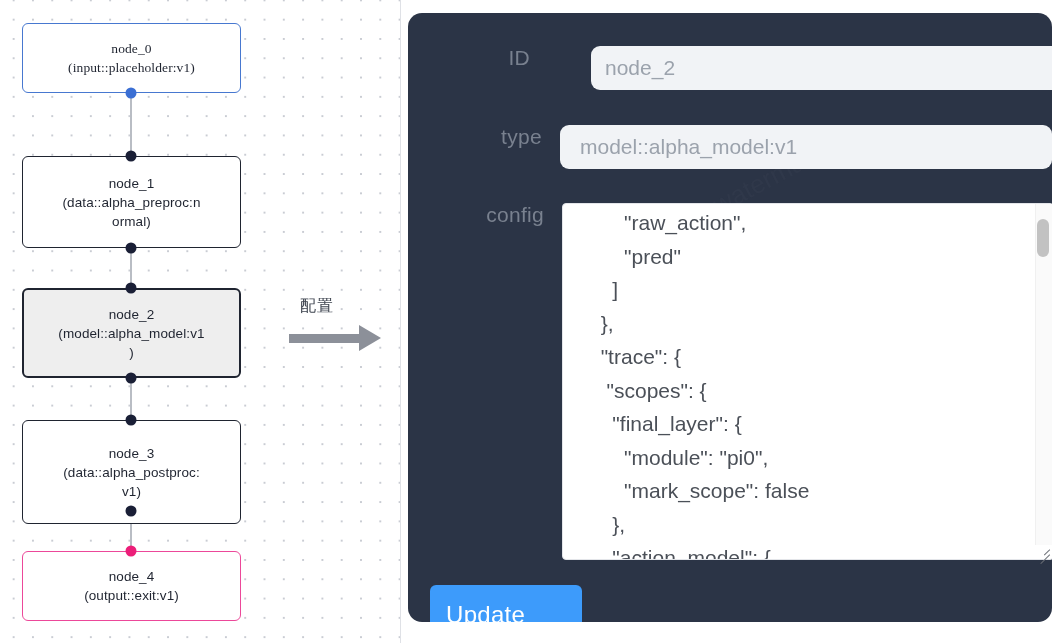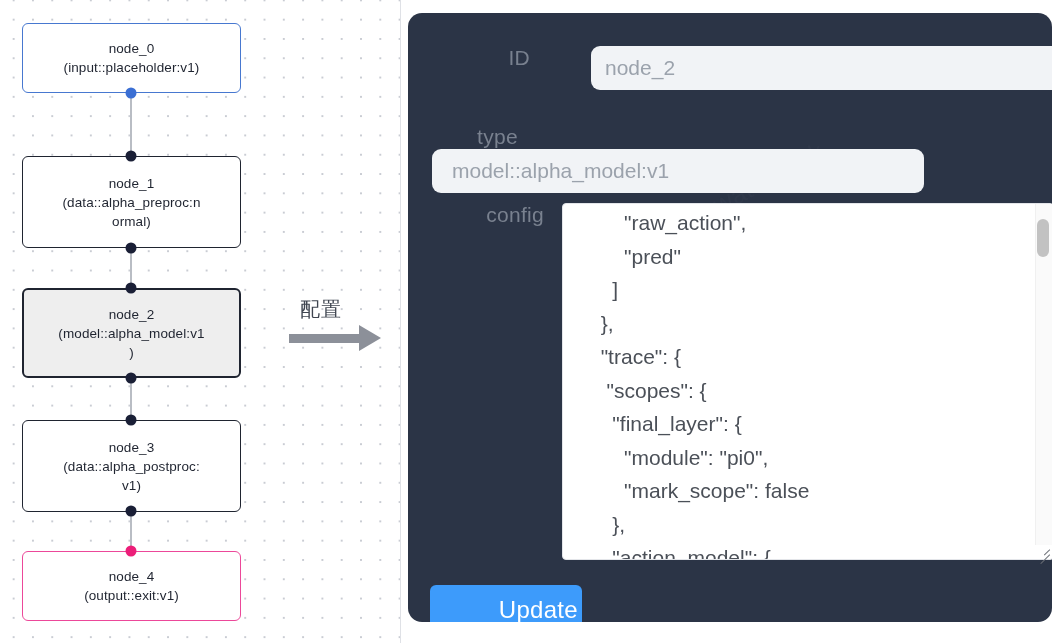--- a/index.html
+++ b/index.html
@@ -79,21 +79,21 @@
 
   
   #arrow-group {
     position: absolute;
     left: 287px; top: 296px;
     width: 105px; height: 62px;
   }
   #arrow-caption {
     position: absolute;
     left: 13px; top: 0;
-    font-size: 20px;
+    font-size: 16px;
     color: #3f4550;
     letter-spacing: 1px;
     font-family: "DejaVu Sans", sans-serif;
   }
   #arrow-shaft {
     position: absolute;
     left: 2px; top: 38px;
     width: 72px; height: 9px;
     background: #8c9099;
   }
@@ -133,21 +133,21 @@
     background: #f1f3f6;
     border: none;
     border-radius: 9px;
     color: #9ba2ac;
     font-size: 21px;
     font-family: "Liberation Sans", sans-serif;
     padding: 9px 14px;
     outline: none;
   }
   #row-id    { left: 18px; top: 33px; gap: 43px; }
-  #row-type  { left: 6px; top: 112px; flex-direction: column; }
+  #row-type  { left: 30px; top: 112px; }
   #row-config{ left: 32px; top: 190px; }
 
   #input-id   { width: 492px; height: 44px; }
   #input-type { width: 492px; height: 44px; }
 
   #config-wrap {
     position: relative;
     width: 492px;
     height: 357px;
   }
@@ -202,22 +202,22 @@
     left: 22px; top: 572px;
     width: 152px; height: 49px;
     background: #3d9bfb;
     border: none;
     border-radius: 6px;
     color: #ffffff;
     font-size: 24px;
     font-family: "Liberation Sans", sans-serif;
     letter-spacing: .3px;
     cursor: pointer;
-    text-align: right;
-    padding: 4px;
+    text-align: left;
+    padding: 16px;
   }
 
   
   .watermark {
     position: absolute;
     color: rgba(120,120,130,.07);
     font-size: 26px;
     transform: rotate(-28deg);
     pointer-events: none;
     user-select: none;
@@ -229,40 +229,40 @@
 
 <div id="screen">
 
   <div id="graph-canvas">
 
     <div class="edge" style="left:130px; top:93px; height:63px;"></div>
     <div class="edge" style="left:130px; top:248px; height:40px;"></div>
     <div class="edge" style="left:130px; top:378px; height:42px;"></div>
     <div class="edge" style="left:130px; top:511px; height:40px;"></div>
 
-    <div class="node blue" style="left:22px; top:23px; width:219px; height:70px;">
+    <div class="node blue" style="left:22px; top:23px; width:219px; height:70px;font-family:Liberation Serif, serif;">
       <div class="nlabel"><span>node_0</span><br><span>(input::placeholder:v1)</span></div>
     </div>
     <div class="port blue" style="left:131px; top:93px;"></div>
 
     <div class="node" style="left:22px; top:156px; width:219px; height:92px;align-items:center;">
       <div class="nlabel"><span>node_1</span><br><span>(data::alpha_preproc:n
 ormal)</span></div>
     </div>
     <div class="port" style="left:131px; top:156px;"></div>
     <div class="port" style="left:131px; top:248px;"></div>
 
     <div class="node selected" style="left:22px; top:288px; width:219px; height:90px;">
       <div class="nlabel"><span>node_2</span><br><span>(model::alpha_model:v1
 )</span></div>
     </div>
     <div class="port" style="left:131px; top:288px;"></div>
     <div class="port" style="left:131px; top:378px;"></div>
 
-    <div class="node" style="left:22px; top:420px; width:219px; height:92px;">
+    <div class="node" style="left:22px; top:420px; width:219px; height:104px;">
       <div class="nlabel"><span>node_3</span><br><span>(data::alpha_postproc:
 v1)</span></div>
     </div>
     <div class="port" style="left:131px; top:420px;"></div>
     <div class="port" style="left:131px; top:511px;"></div>
 
     <div class="node pink" style="left:22px; top:551px; width:219px; height:70px;">
       <div class="nlabel"><span>node_4</span><br><span>(output::exit:v1)</span></div>
     </div>
     <div class="port pink" style="left:131px; top:551px;"></div>

